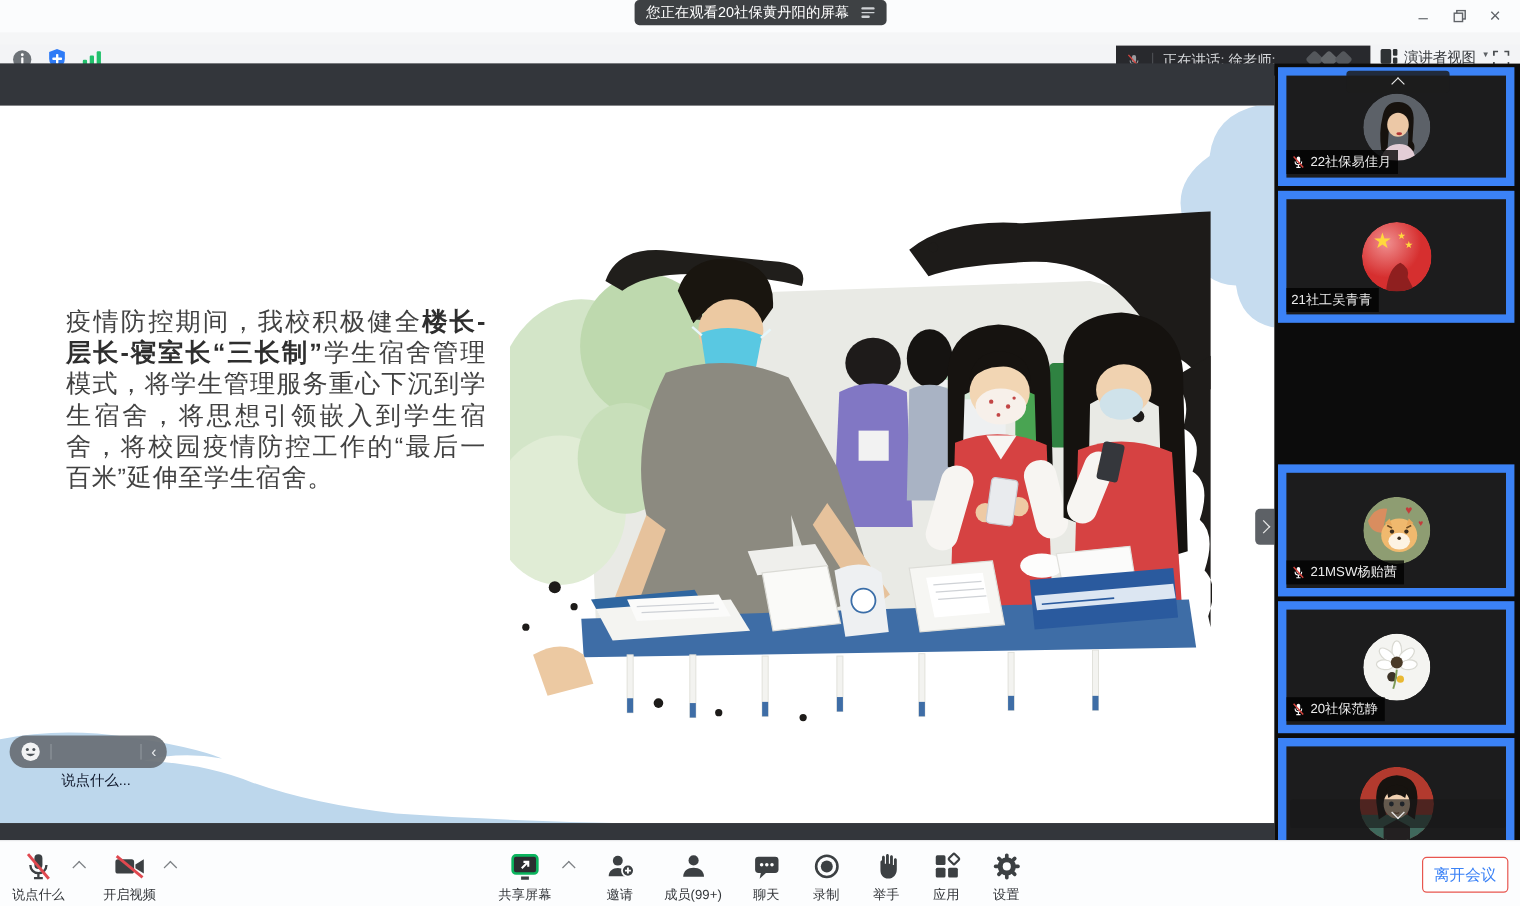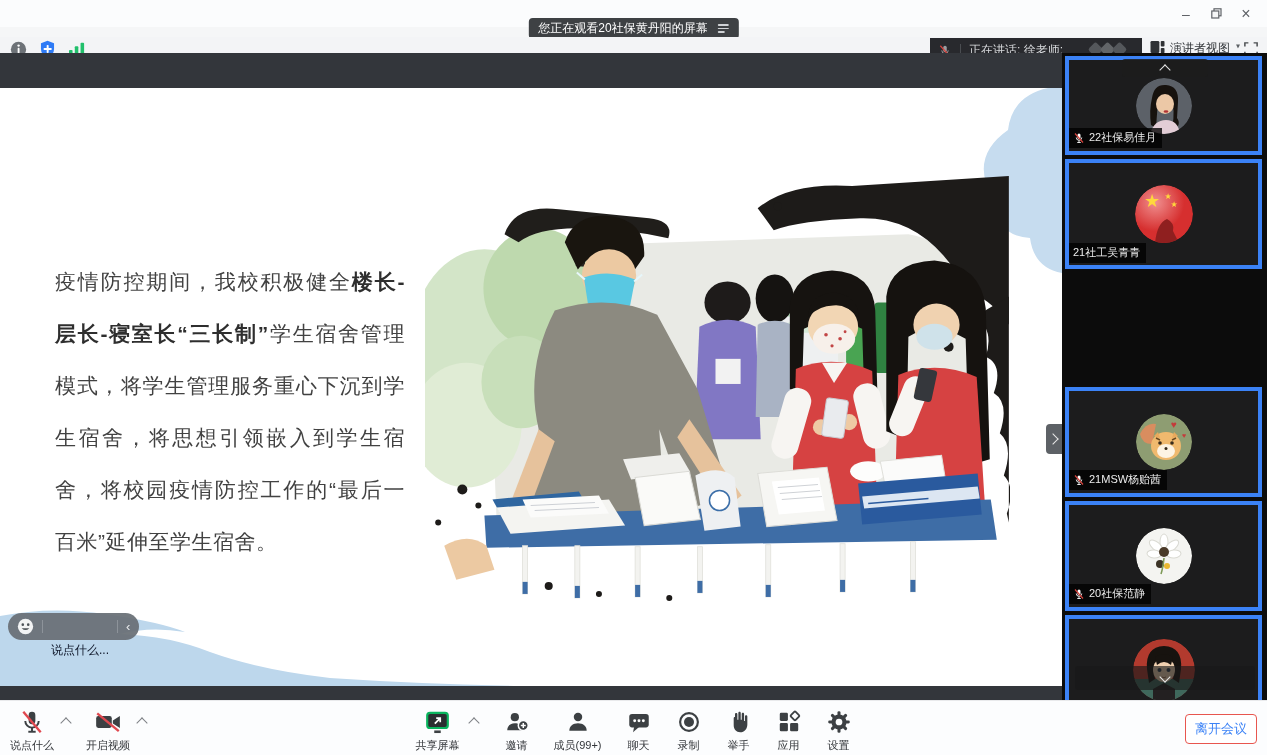--- a/index.html
+++ b/index.html
@@ -1,21 +1,21 @@
 <!DOCTYPE html>
 <html><head>
 <meta charset="utf-8">
 <style>
   html,body{margin:0;padding:0;width:1267px;height:755px;overflow:hidden;
     font-family:"Liberation Sans","DejaVu Sans",sans-serif;}
   .app{position:relative;width:1267px;height:755px;background:#f5f6f7;}
 
   
   .titlebar{position:absolute;left:0;top:0;width:100%;height:27px;background:#fbfcfd;}
-  .title-pill{position:absolute;left:50%;top:18px;transform:translateX(-50%);
+  .title-pill{position:absolute;left:50%;top:0;transform:translateX(-50%);
     background:#3e4144;color:#fff;font-size:12px;border-radius:4px;height:21px;
     display:flex;align-items:center;gap:10px;padding:0 10px;white-space:nowrap;}
   .menu-glyph{display:inline-flex;flex-direction:column;gap:2px;}
   .menu-glyph i{display:block;height:1.5px;background:#cfd2d5;border-radius:1px;}
   .menu-glyph i:nth-child(1){width:11px}.menu-glyph i:nth-child(2){width:11px}.menu-glyph i:nth-child(3){width:7px}
   .win-controls{position:absolute;right:6px;top:0;height:27px;display:flex;align-items:center;}
   .win-btn{width:30px;height:27px;display:flex;align-items:center;justify-content:center;
     color:#5f6368;font-size:14px;cursor:default;background:transparent;border:none;}
 
   
@@ -28,21 +28,21 @@
   .view-select{position:absolute;left:1150px;top:3px;height:20px;display:flex;align-items:flex-start;gap:5px;color:#33363a;font-size:12px;font-family:Liberation Mono, monospace;}
   .fullscreen-btn{position:absolute;left:1244px;top:5px;}
 
   
   .content{position:absolute;left:0;top:53px;width:1267px;height:647px;}
   .stage{position:absolute;left:0;top:0;width:1062px;height:647px;background:#33363b;}
   .strip-top{position:absolute;left:0;top:0;width:100%;height:35px;background:#33363b;}
   .slide{position:absolute;left:0;top:35px;width:1062px;height:598px;background:#ffffff;overflow:hidden;}
   .strip-bottom{position:absolute;left:0;bottom:0;width:100%;height:14px;background:#33363b;}
 
-  .para{position:absolute;left:55px;top:168px;width:350px;font-size:21px;line-height:52px;
+  .para{position:absolute;left:55px;top:168px;width:350px;font-size:21px;line-height:26px;
     color:#424242;text-align:justify;text-justify:inter-ideograph;letter-spacing:.5px;}
   .para .ind{text-indent:2em;}
   .para b{color:#2e2e2e;}
 
   .blob-top{position:absolute;right:0;top:0;}
   .blob-bottom{position:absolute;left:0;bottom:0;}
   .photo{position:absolute;left:425px;top:88px;}
 
   .chat-pill{position:absolute;left:8px;top:560px;height:27px;border-radius:14px;
     background:rgba(104,111,117,.93);display:flex;align-items:center;gap:8px;padding:0 9px;}
@@ -50,21 +50,21 @@
   .chat-placeholder{color:#0f172a;font-size:12px;margin-top:48px;}
   .chat-collapse{color:#e8eaec;font-size:13px;line-height:1;}
 
   .collapse-handle{position:absolute;left:1046px;top:371px;width:16px;height:30px;background:#5d6166;
     border-radius:4px 0 0 4px;display:flex;align-items:center;justify-content:center;}
   .grip{position:absolute;left:1063px;top:374px;width:4px;height:24px;
     border-left:1.5px solid #8a8d91;border-right:1.5px solid #8a8d91;}
 
   
   .sidebar{position:absolute;left:1062px;top:0;width:205px;height:647px;background:#0c0c0c;overflow:hidden;}
-  .tile{position:absolute;left:3px;width:197px;background:#1c1c1d;border:4px solid #3b82f6;box-sizing:border-box;
+  .tile{position:absolute;left:3px;width:197px;background:#1c1c1d;border:7px solid #3b82f6;box-sizing:border-box;
     display:flex;align-items:center;justify-content:center;}
   .name-badge{position:absolute;left:0;bottom:3px;background:rgba(0,0,0,.78);color:#ececec;
     font-size:11px;padding:2px 6px 3px 4px;display:flex;align-items:center;gap:4px;white-space:nowrap;}
   .avatar{border-radius:50%;overflow:hidden;display:flex;align-items:center;justify-content:center;}
   .avatar-initials{width:58px;height:58px;background:#1677f0;color:#fff;font-size:17px;
     display:flex;align-items:center;justify-content:center;letter-spacing:1px;}
   .scroll-btn{position:absolute;left:50%;transform:translateX(-50%);width:86px;height:18px;
     background:rgba(28,28,28,.85);border-radius:3px;display:flex;align-items:center;justify-content:center;}
   .chev{display:inline-block;width:7px;height:7px;border-left:1.6px solid #7d8185;border-top:1.6px solid #7d8185;}
   .chev.up{transform:rotate(45deg);margin-top:3px;}

